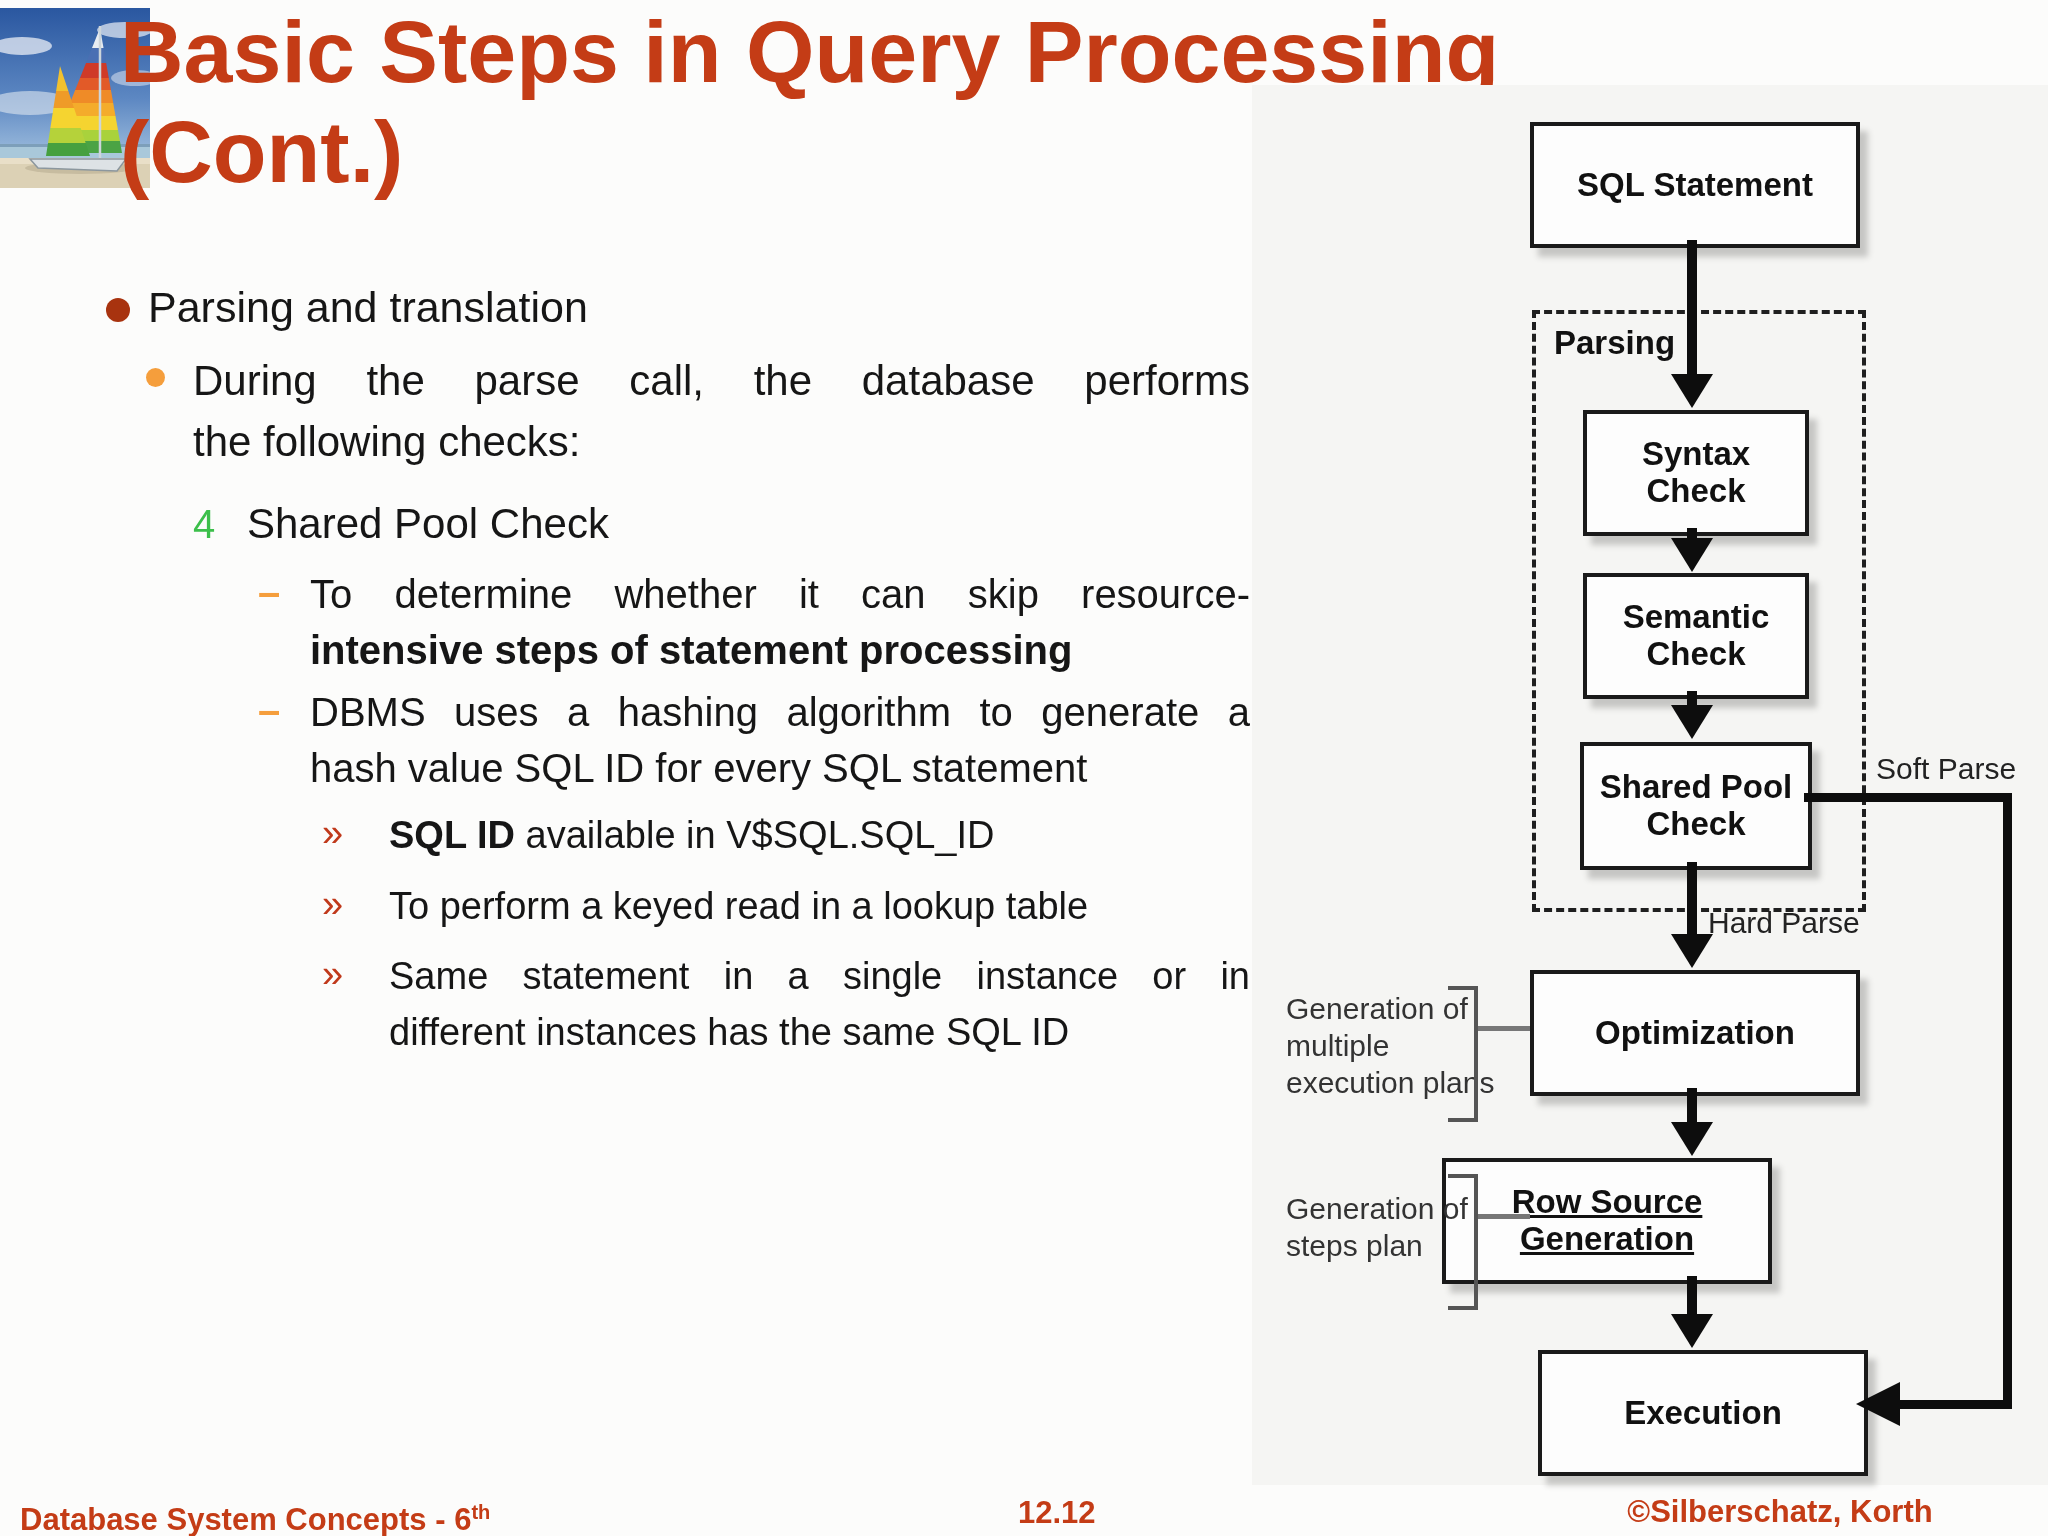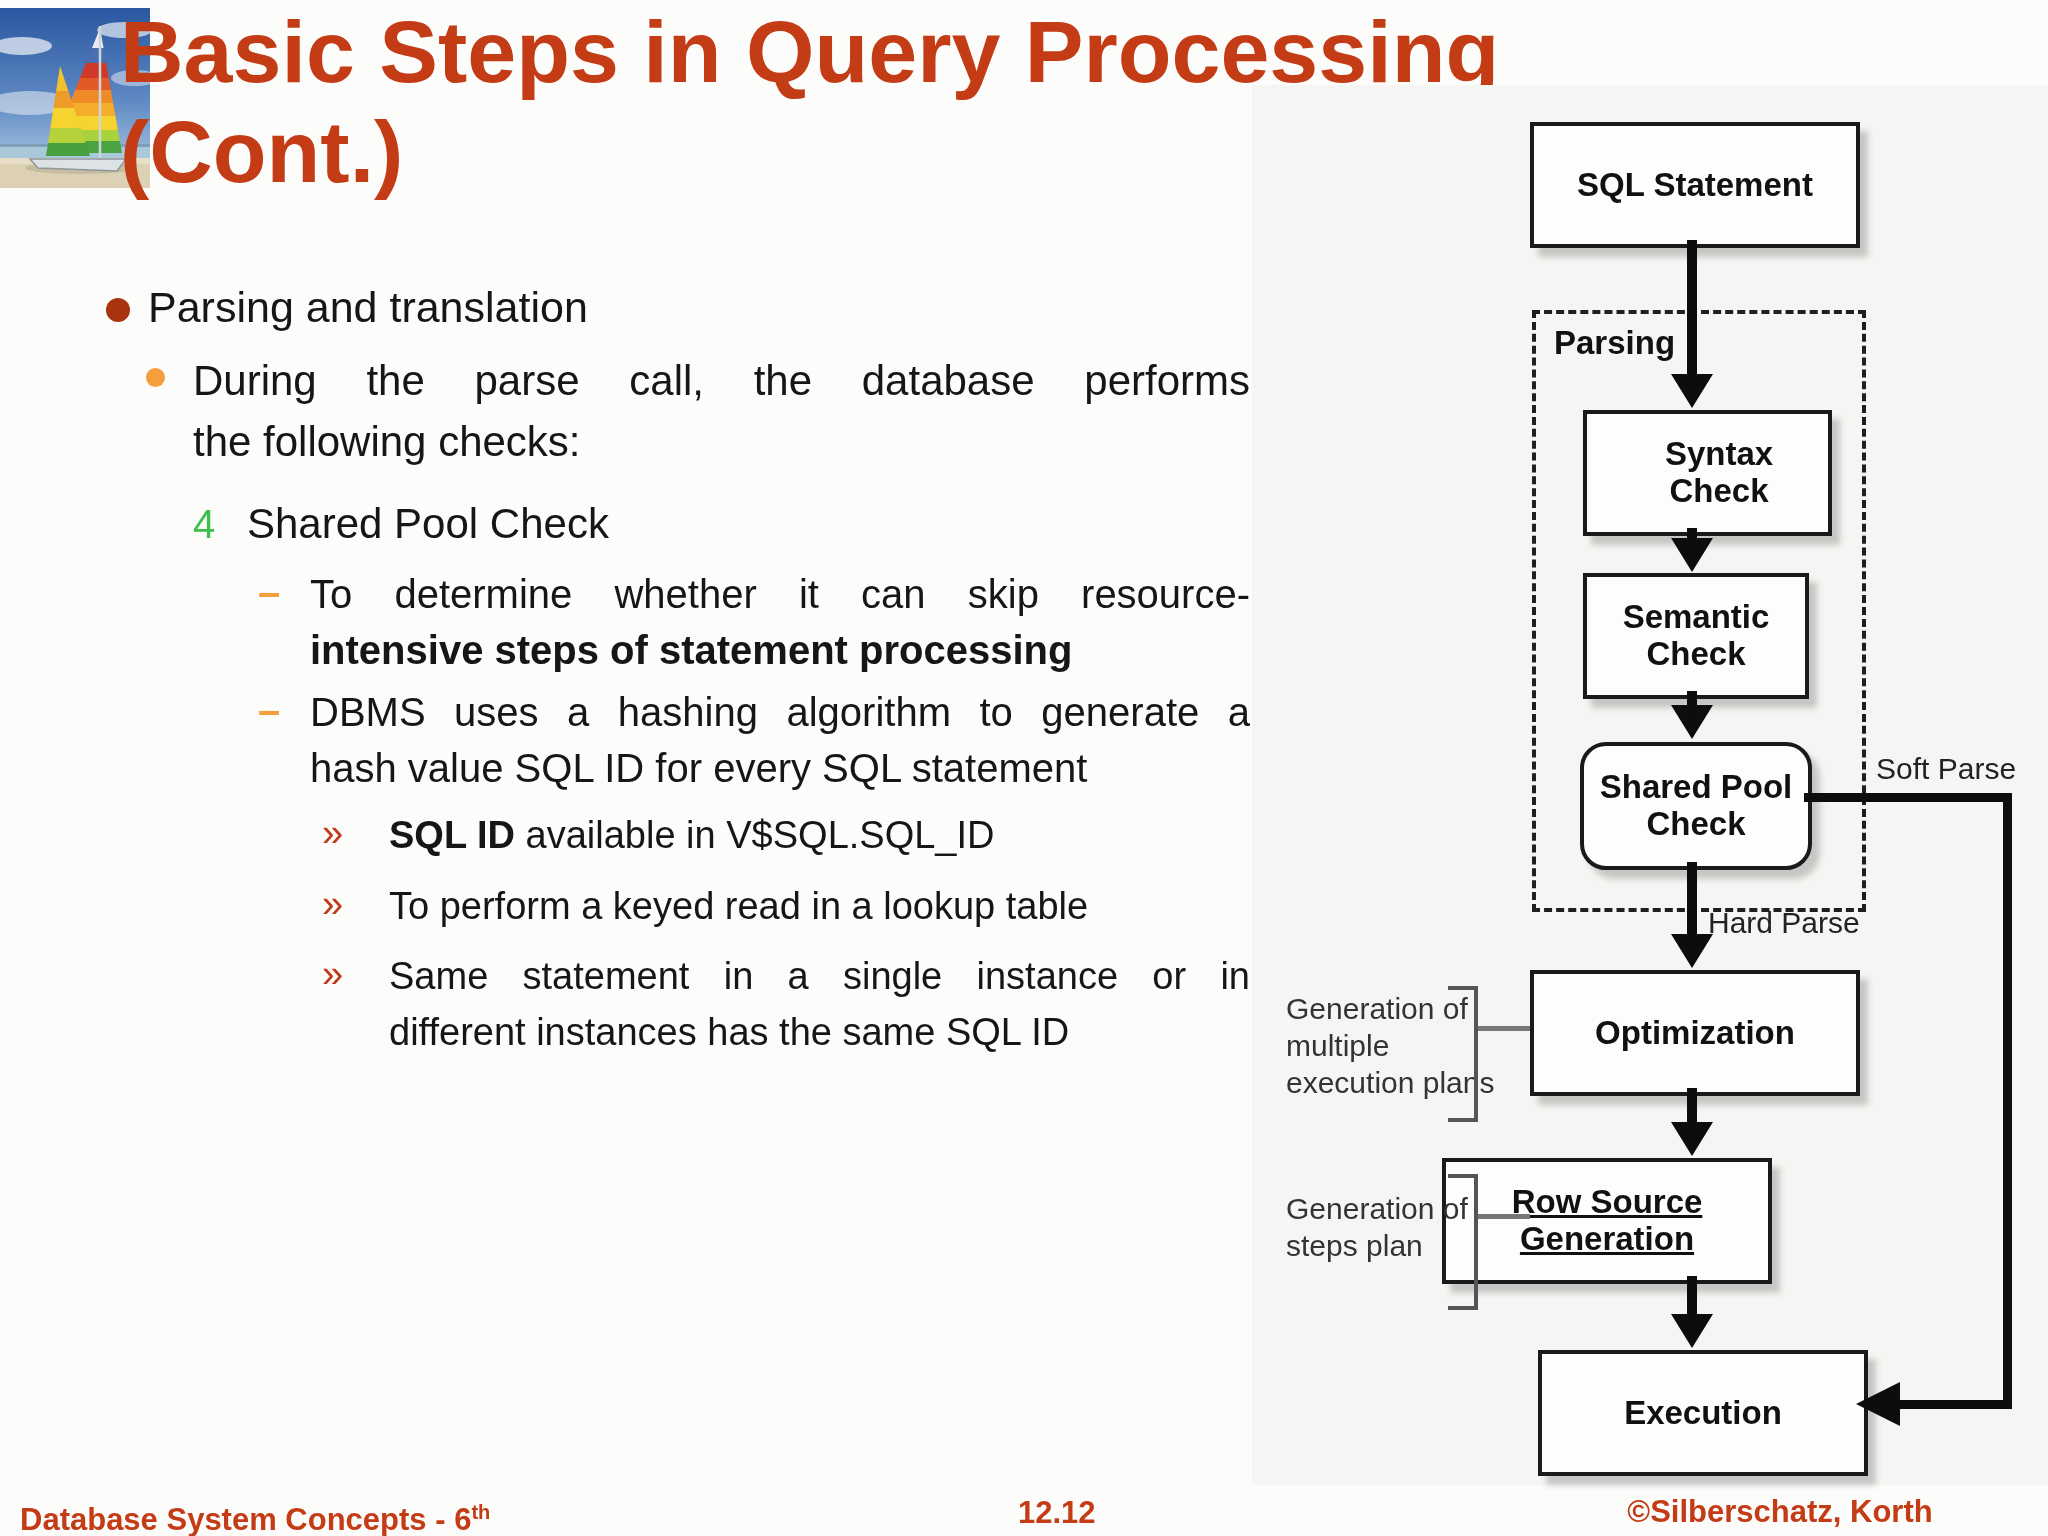--- a/index.html
+++ b/index.html
@@ -139,29 +139,29 @@
 
 <div id="dpanel" class="abs"></div>
 
 <div id="parsebox" class="abs dbox" style="left:1532px;top:310px;width:326px;height:594px;box-shadow:none;"></div>
 <div class="abs dlabel" style="left:1554px;top:324px;">Parsing</div>
 
 <div class="abs dbox" style="left:1530px;top:122px;width:322px;height:118px;">
     <span>SQL Statement</span>
   </div>
 
-<div class="abs dbox" style="left:1583px;top:410px;width:218px;height:118px;padding-left:23px;">
+<div class="abs dbox" style="left:1583px;top:410px;width:218px;height:118px;">
   <span><span>Syntax</span><br><span>Check</span></span>
 </div>
 
 <div class="abs dbox" style="left:1583px;top:573px;width:218px;height:118px;">
   <span><span>Semantic</span><br><span>Check</span></span>
 </div>
 
-<div class="abs dbox" style="left:1580px;top:742px;width:224px;height:120px;border-radius:26px;">
+<div class="abs dbox" style="left:1580px;top:742px;width:224px;height:120px;">
   <span><span>Shared Pool</span><br><span>Check</span></span>
 </div>
 
 <div class="abs dbox" style="left:1530px;top:970px;width:322px;height:118px;">
     <span>Optimization</span>
   </div>
 
 <div class="abs dbox" style="left:1442px;top:1158px;width:322px;height:118px;text-decoration:underline;">
   <span><span>Row Source</span><br><span>Generation</span></span>
 </div>

